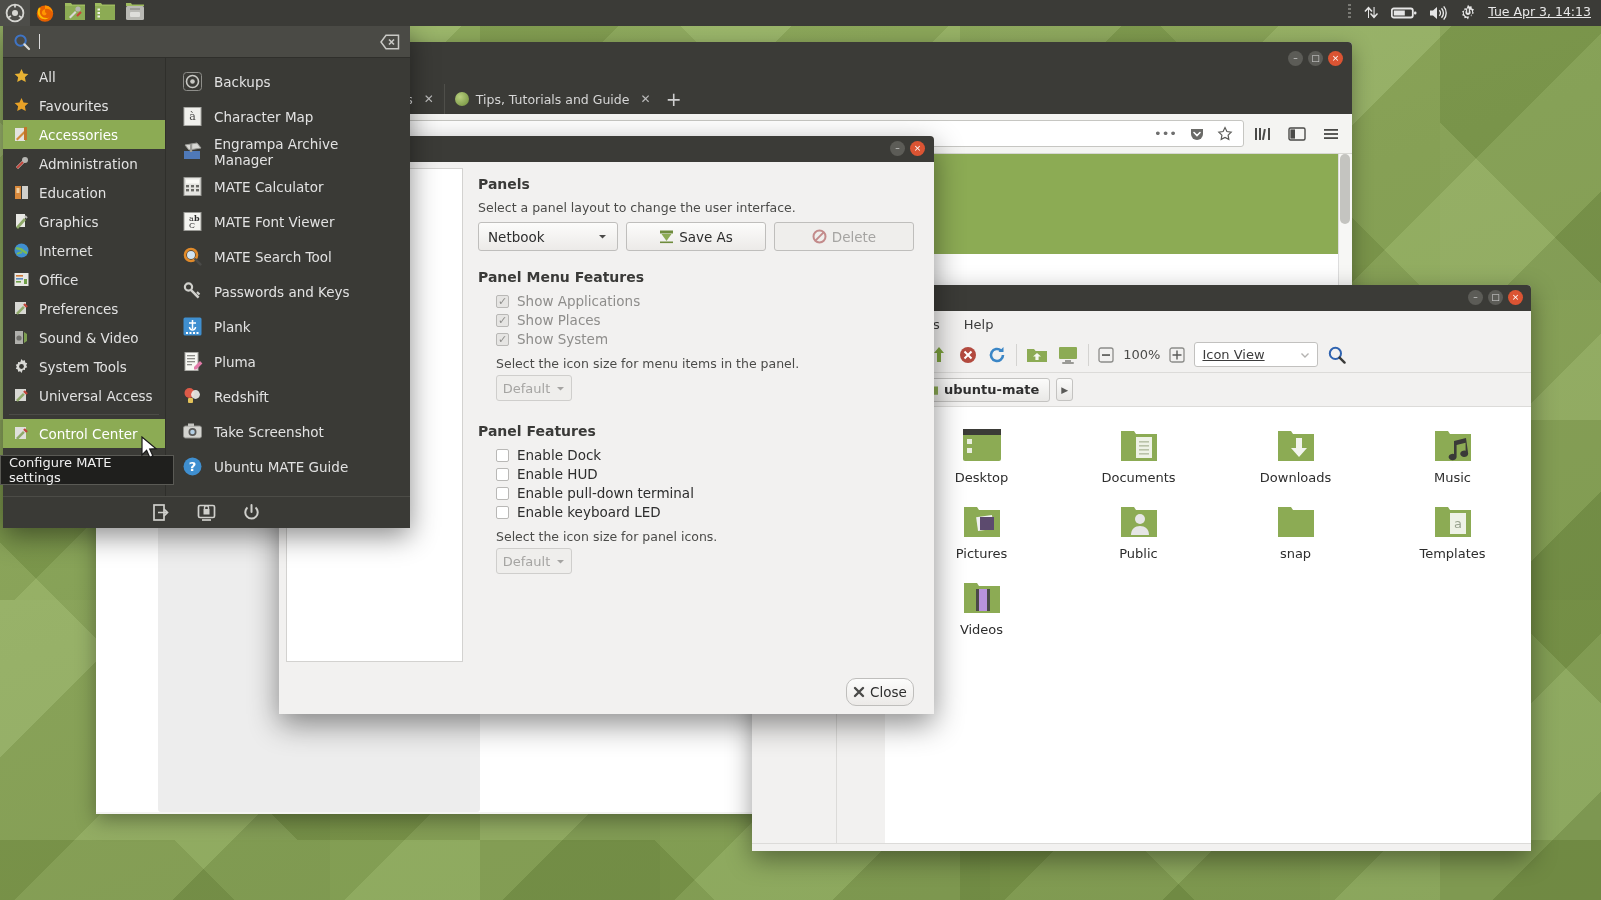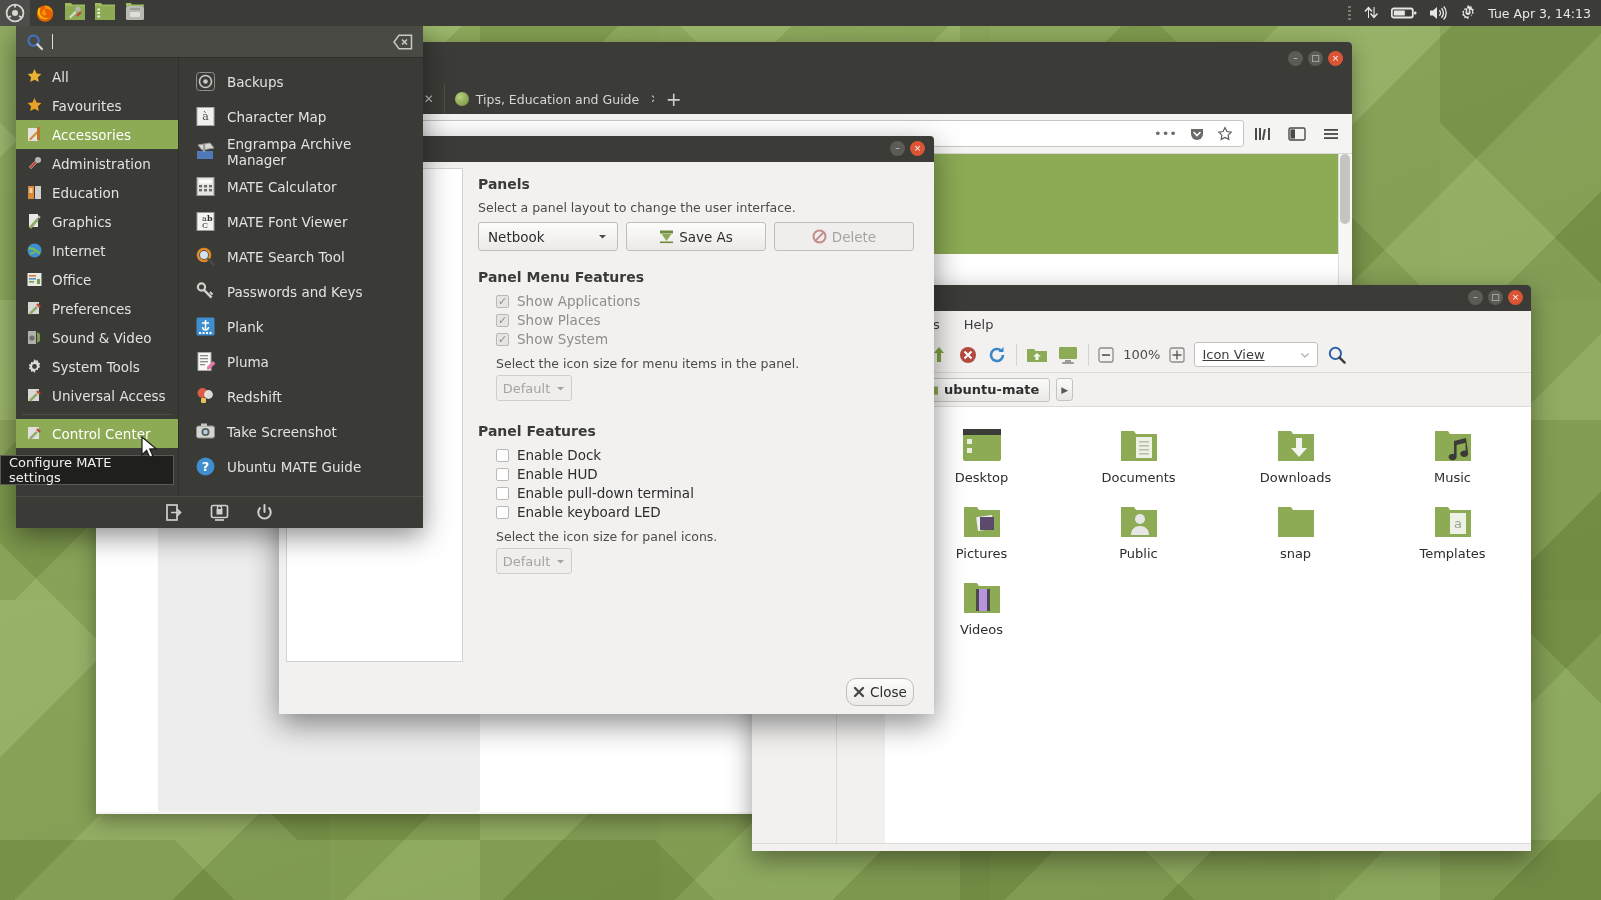--- a/index.html
+++ b/index.html
@@ -25,21 +25,21 @@
   .top-panel {
     position: absolute; top: 0; left: 0; width: 1601px; height: 26px;
     background: #3b3b37; z-index: 90;
     display: flex; align-items: center;
   }
   .panel-launchers { display: flex; align-items: center; height: 26px; }
   .launcher {
     width: 30px; height: 26px; display: flex; align-items: center; justify-content: center;
   }
   .launcher.active { background: #4d4d49; }
-  .tray { margin-left: auto; display: flex; align-items: center; gap: 11px; padding-right: 10px; color: #e6e6e6; }
+  .tray { margin-left: auto; display: flex; gap: 11px; padding-right: 10px; color: #e6e6e6; text-decoration: underline; }
   .tray-clock { font-size: 12.5px; color: #e8e8e8; }
   .grip { width: 3px; height: 14px;
     background: repeating-linear-gradient(to bottom,#7a7a75 0 2px, transparent 2px 4px); }
 
   
   .ff-window {
     position: absolute; left: 96px; top: 42px; width: 1256px; height: 772px;
     background: #f4f4f2; border-radius: 4px 4px 0 0;
     box-shadow: 0 6px 20px rgba(0,0,0,.35);
     z-index: 10; overflow: hidden;
@@ -206,21 +206,21 @@
   }
   .tweak-footer { height: 36px; display: flex; justify-content: flex-end; padding: 0 20px; }
   .close-btn {
     width: 68px; height: 28px; background: linear-gradient(#fcfcfb,#eceae8); border: 1px solid #bfbebc;
     border-radius: 10px; display: flex; align-items: center; justify-content: center; gap: 5px;
     font-size: 13.5px; color: #2d2d2d;
   }
 
   
   .menu {
-    position: absolute; left: 16px; top: 26px; width: 407px; height: 502px;
+    position: absolute; left: 3px; top: 26px; width: 407px; height: 502px;
     background: #3a3a36; z-index: 80; box-shadow: 0 8px 26px rgba(0,0,0,.45);
     display: flex; flex-direction: column;
   }
   .menu-search {
     height: 32px; background: #4a4a45; border-bottom: 1px solid #2f2f2b;
     display: flex; align-items: center; gap: 8px; padding: 0 10px;
   }
   .menu-search-input { flex: 1; color: #ddd; font-size: 13px; display: flex; align-items: center; }
   .caret { width: 1px; height: 15px; background: #ddd; }
   .menu-cols { flex: 1; display: flex; }
@@ -268,21 +268,21 @@
       </div>
     </div>
 
     <div class="ff-tabbar">
       <div class="ff-tab">
         <span>ux · Shownotes</span>
         <span class="tab-x">✕</span>
       </div>
       <div class="ff-tab">
         <span class="tab-fav"></span>
-        <span>Tips, Education and Guide</span>
+        <span>Tips, Tutorials and Guide</span>
         <span class="tab-x">✕</span>
       </div>
       <div class="ff-newtab">+</div>
     </div>
 
     <div class="ff-navbar">
       <div class="ff-urlbar">
         <span>•••</span>
         <span class="ico">
           <svg width="16" height="16" viewBox="0 0 16 16">

